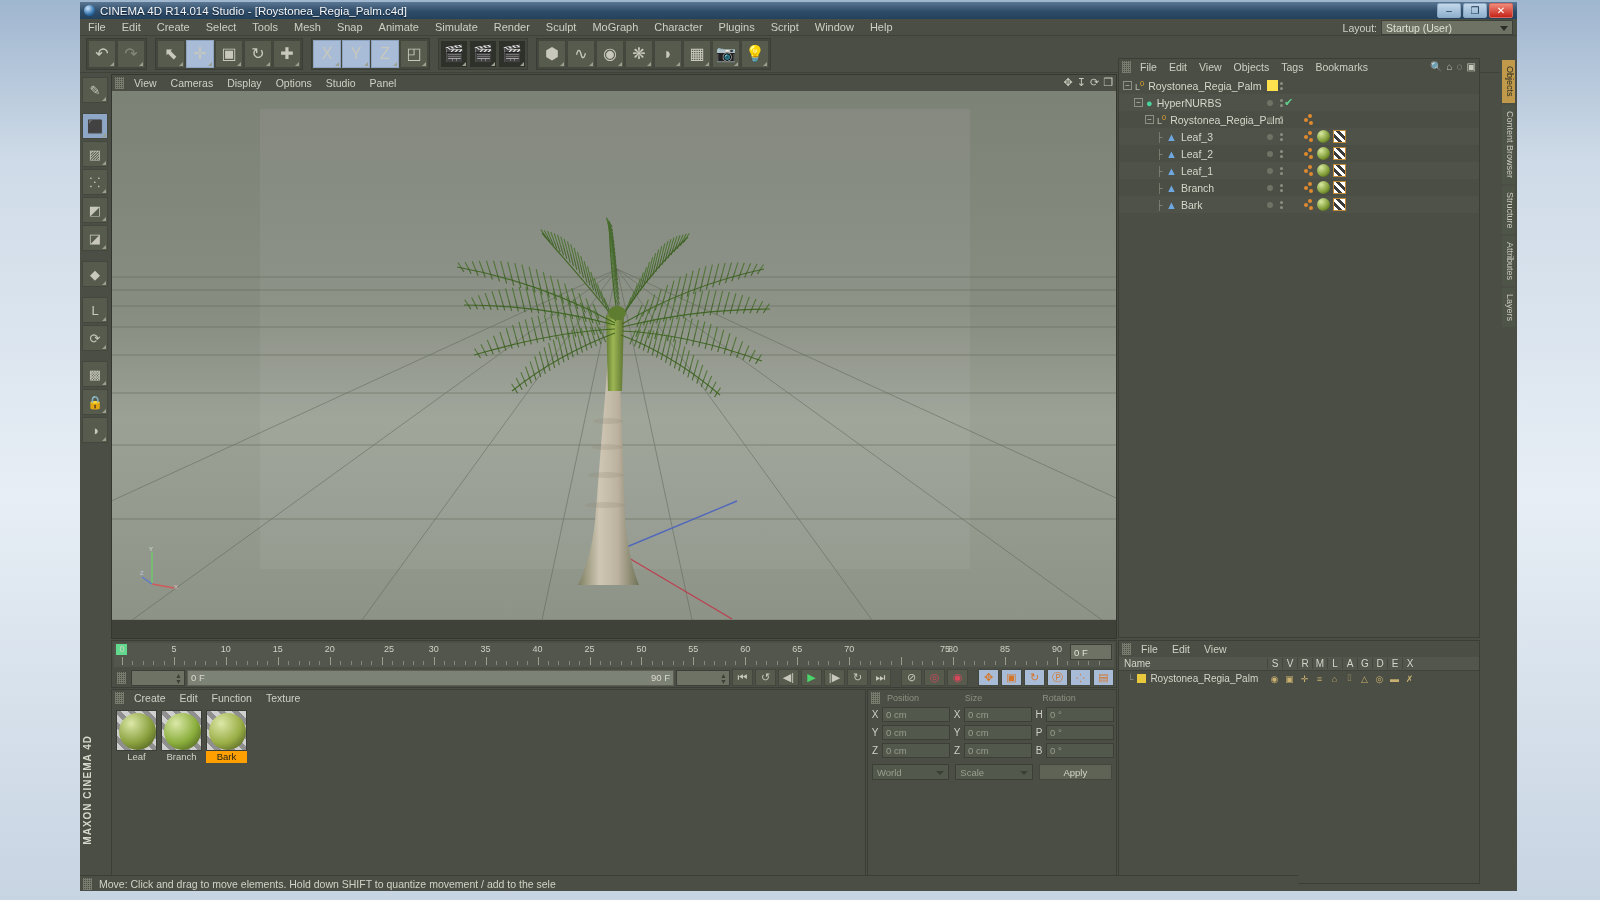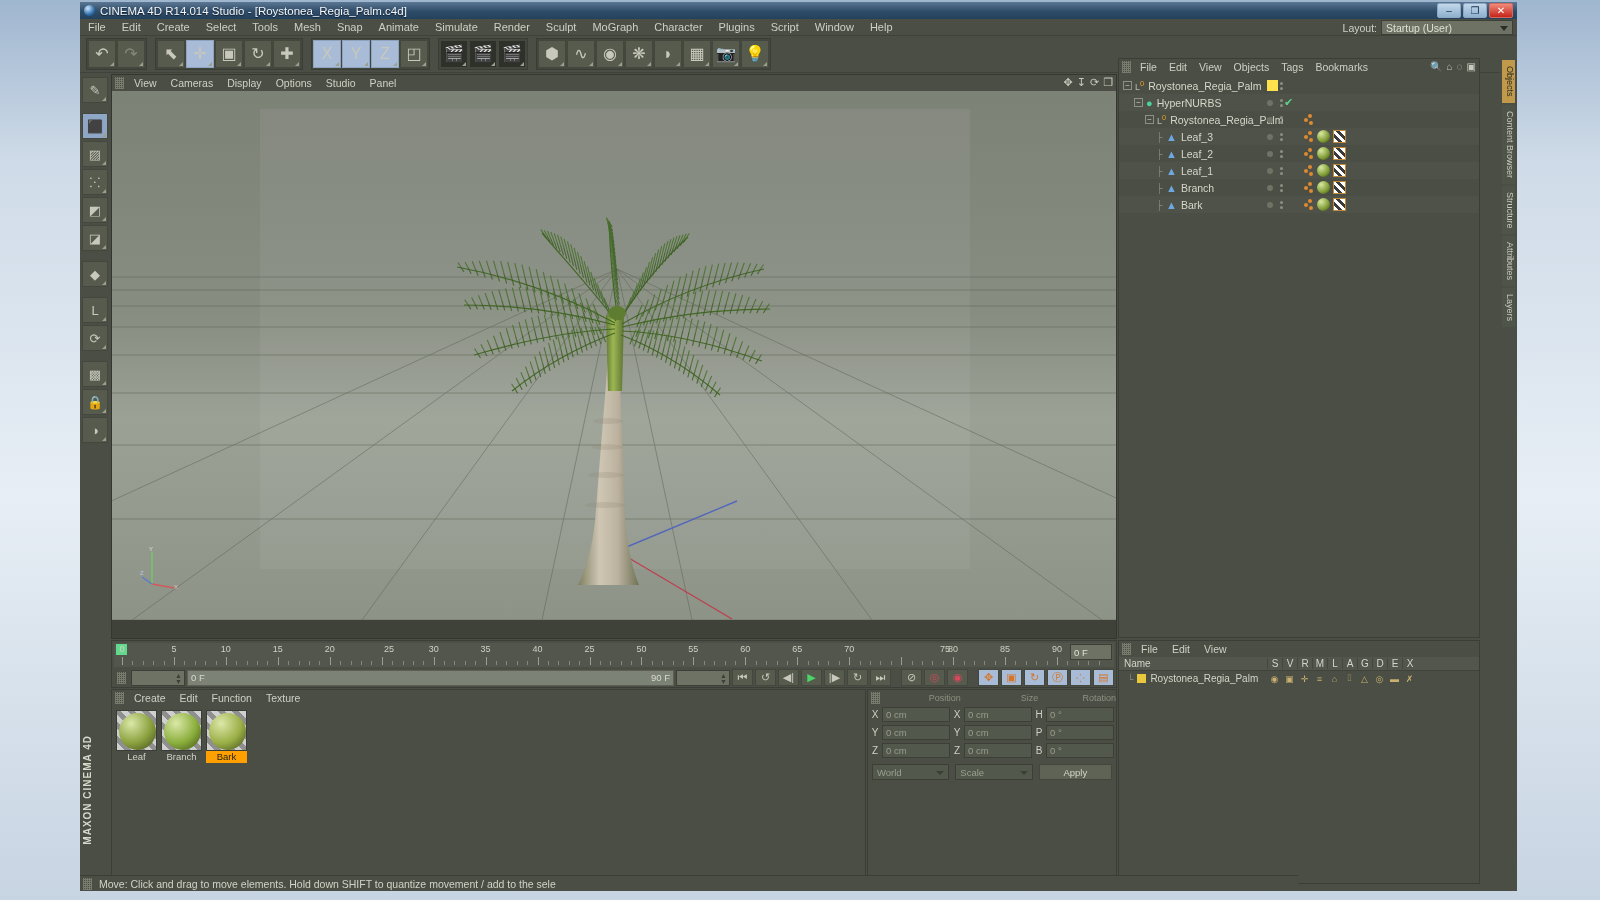--- a/index.html
+++ b/index.html
@@ -126,21 +126,21 @@
     background-image:
       repeating-linear-gradient(45deg,#cfcfcf 0 5px,#8f8f8f 5px 10px);}
   .matsw .ball{width:37px;height:37px;margin:2px;border-radius:50%;}
   .matname{font-size:9.5px;color:#d2d3c6;text-align:center;line-height:12px;}
   .matname.sel{background:#ffa000;color:#1f2119;}
 
   
   .coord{position:absolute;left:787px;top:670px;width:250px;height:195px;
     background:#4a4e44;border:1px solid #3a3e36;}
   .coordhdr{height:15px;display:flex;align-items:center;font-size:9px;color:#8d9284;}
-  .coordhdr span{flex:1;text-align:right;padding-left:4px;}
+  .coordhdr span{flex:1;text-align:left;padding-left:4px;}
   .crow{display:flex;align-items:center;height:17px;margin:1px 2px;gap:2px;}
   .clbl{width:10px;font-size:10px;color:#cfd0c4;text-align:center;}
   .cfield{flex:1;height:15px;background:#53584c;border:1px solid #3b3f36;
     color:#989d8e;font-size:9.5px;line-height:14px;padding-left:3px;position:relative;}
   .cbtns{display:flex;gap:6px;margin:5px 4px;}
   .cselect{flex:1;height:16px;background:#53584c;border:1px solid #3b3f36;
     color:#9aa08f;font-size:9.5px;line-height:15px;padding-left:4px;position:relative;}
   .cselect:after{content:"";position:absolute;right:4px;top:6px;
     border-left:4px solid transparent;border-right:4px solid transparent;
     border-top:4px solid #3b3f36;}

